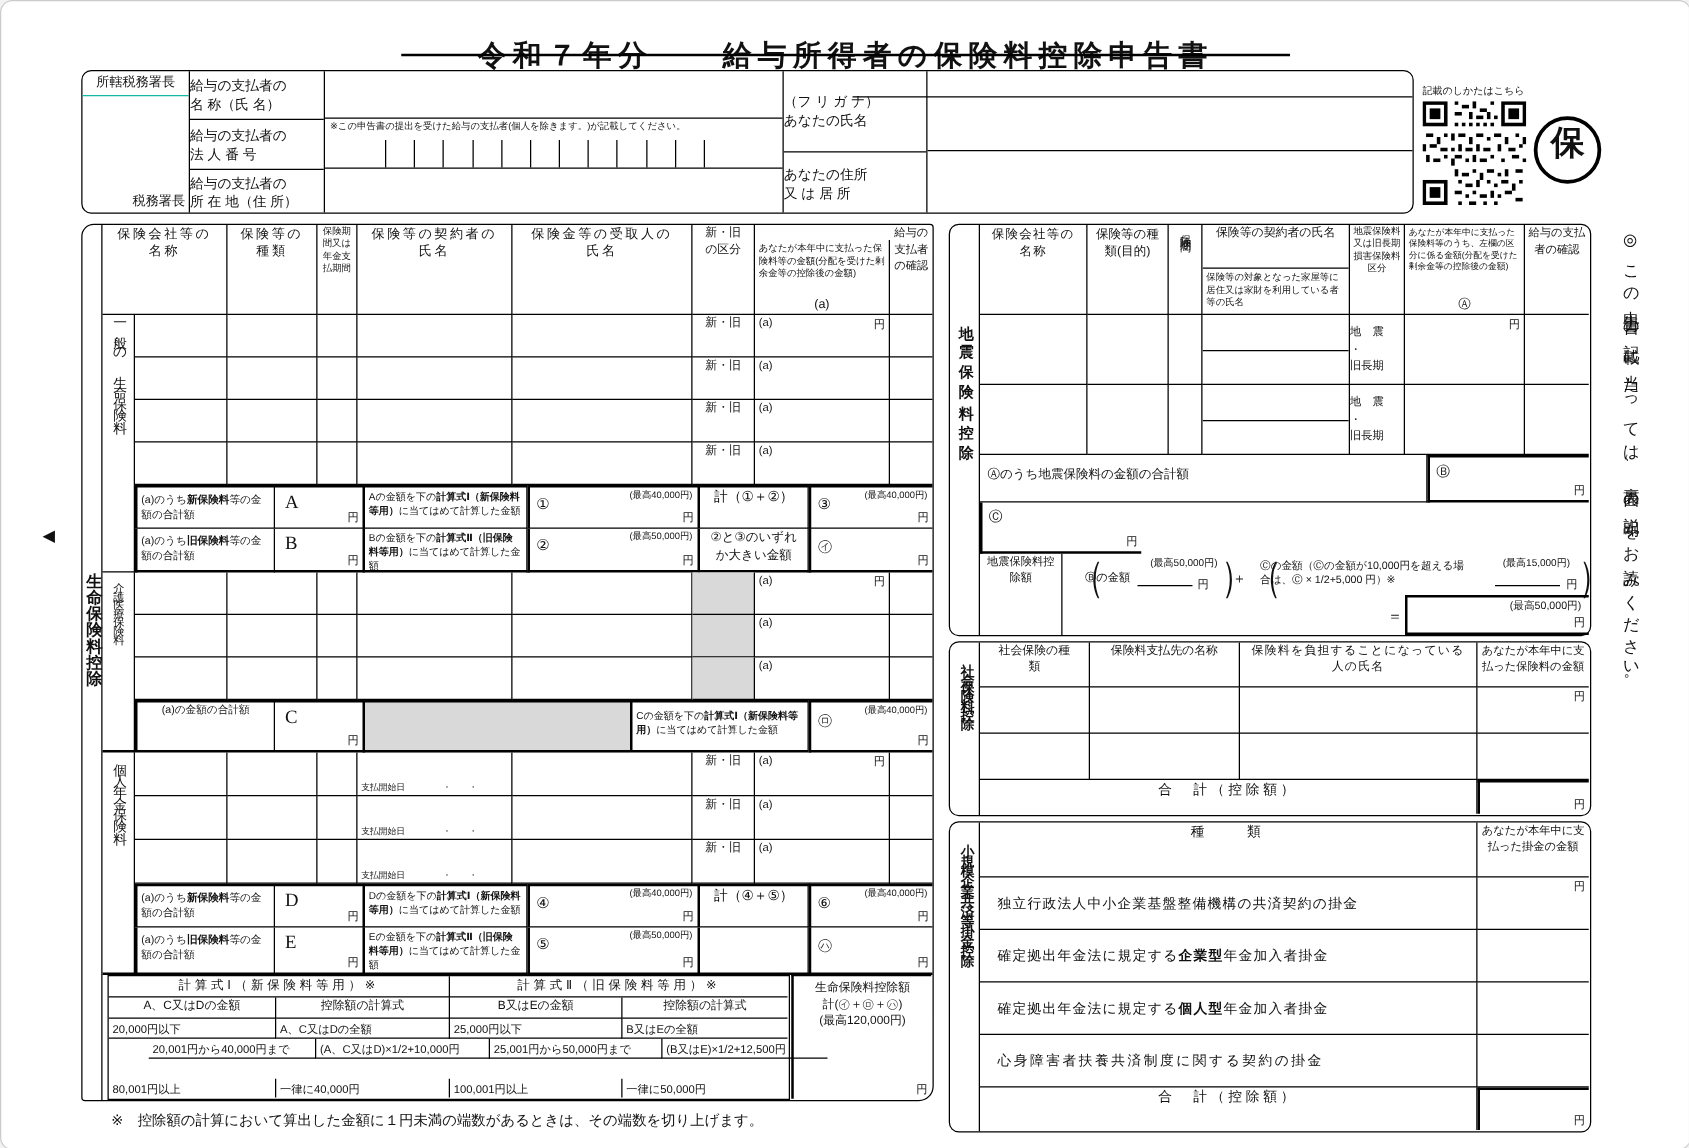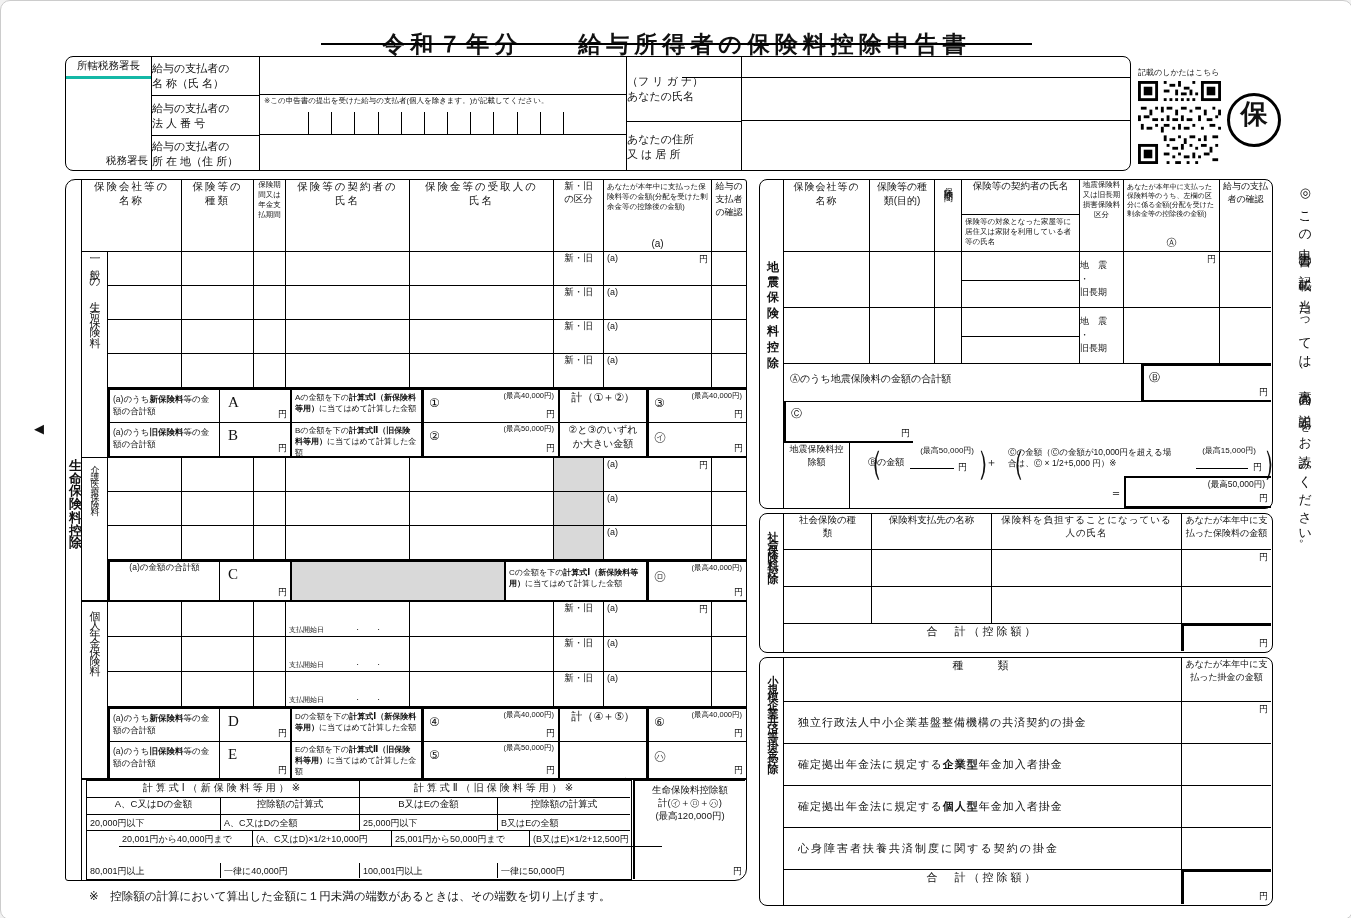--- a/index.html
+++ b/index.html
@@ -31,21 +31,21 @@
 <body>
 
 <div class="page">
 
   <div class="abs" style="left:0;right:0;top:28px;text-align:center;font-size:23px;font-weight:bold;letter-spacing:5px;">令和７年分　　給与所得者の保険料控除申告書</div>
   <div class="abs" style="left:320px;right:320px;top:42px;border-bottom:2px solid #000;"></div>
 
   <div class="abs" style="left:64px;top:55px;width:1066px;height:115px;border:1.5px solid #000;border-radius:8px;">
 
     <div class="abs" style="left:0;top:0;width:86px;height:100%;border-right:1px solid #000;">
-      <div class="abs" style="left:0;top:2px;width:100%;text-align:center;font-size:10.5px;border-bottom:3px solid #14b8a6;padding-bottom:3px;">所轄税務署長</div>
+      <div class="abs" style="left:0;top:2px;width:100%;text-align:center;font-size:10.5px;border-bottom:1px solid #14b8a6;padding-bottom:3px;">所轄税務署長</div>
       <div class="abs" style="right:3px;bottom:2px;font-size:10.5px;">税務署長</div>
     </div>
 
     <div class="abs" style="left:86px;top:0;width:108px;height:100%;border-right:1px solid #000;">
       <div class="lab" style="height:38px;border-bottom:1px solid #000;font-size:11px;flex-direction:column;">
         <span>給与の支払者の</span>
           <span>名 称（氏 名）</span>
       </div>
       <div class="lab" style="height:39px;border-bottom:1px solid #000;font-size:11px;flex-direction:column;">
         <span>給与の支払者の</span>
@@ -216,21 +216,21 @@
         </div>
       <div class="cell lab" style="width:124px;">
           <span style="width:104px;font-size:10.5px;letter-spacing:2px;">保険等の契約者の氏名</span>
         </div>
       <div class="cell lab" style="width:144px;">
           <span style="width:122px;font-size:10.5px;letter-spacing:2px;">保険金等の受取人の氏名</span>
         </div>
       <div class="cell lab" style="width:50px;">
           <span style="width:36px;font-size:9.5px;">新・旧の区分</span>
         </div>
-      <div class="cell" style="width:108px;">
+      <div class="cell" style="width:108px;margin-top:12px;">
           <div class="tiny" style="padding:2px 3px;">あなたが本年中に支払った保険料等の金額(分配を受けた剰余金等の控除後の金額)</div>
         <div class="abs" style="left:0;right:0;bottom:2px;text-align:center;font-size:10px;">(a)</div>
         </div>
       <div class="cell lab nr" style="width:34px;">
           <span style="width:30px;font-size:9px;">給与の支払者の確認</span>
         </div>
     </div>
 
     <div class="abs lab" style="left:16px;top:72px;width:26px;height:206px;border-right:1px solid #000;border-bottom:1px solid #000;">
       <span class="vert" style="font-size:11px;letter-spacing:9px;">一般の生命保険料</span>

